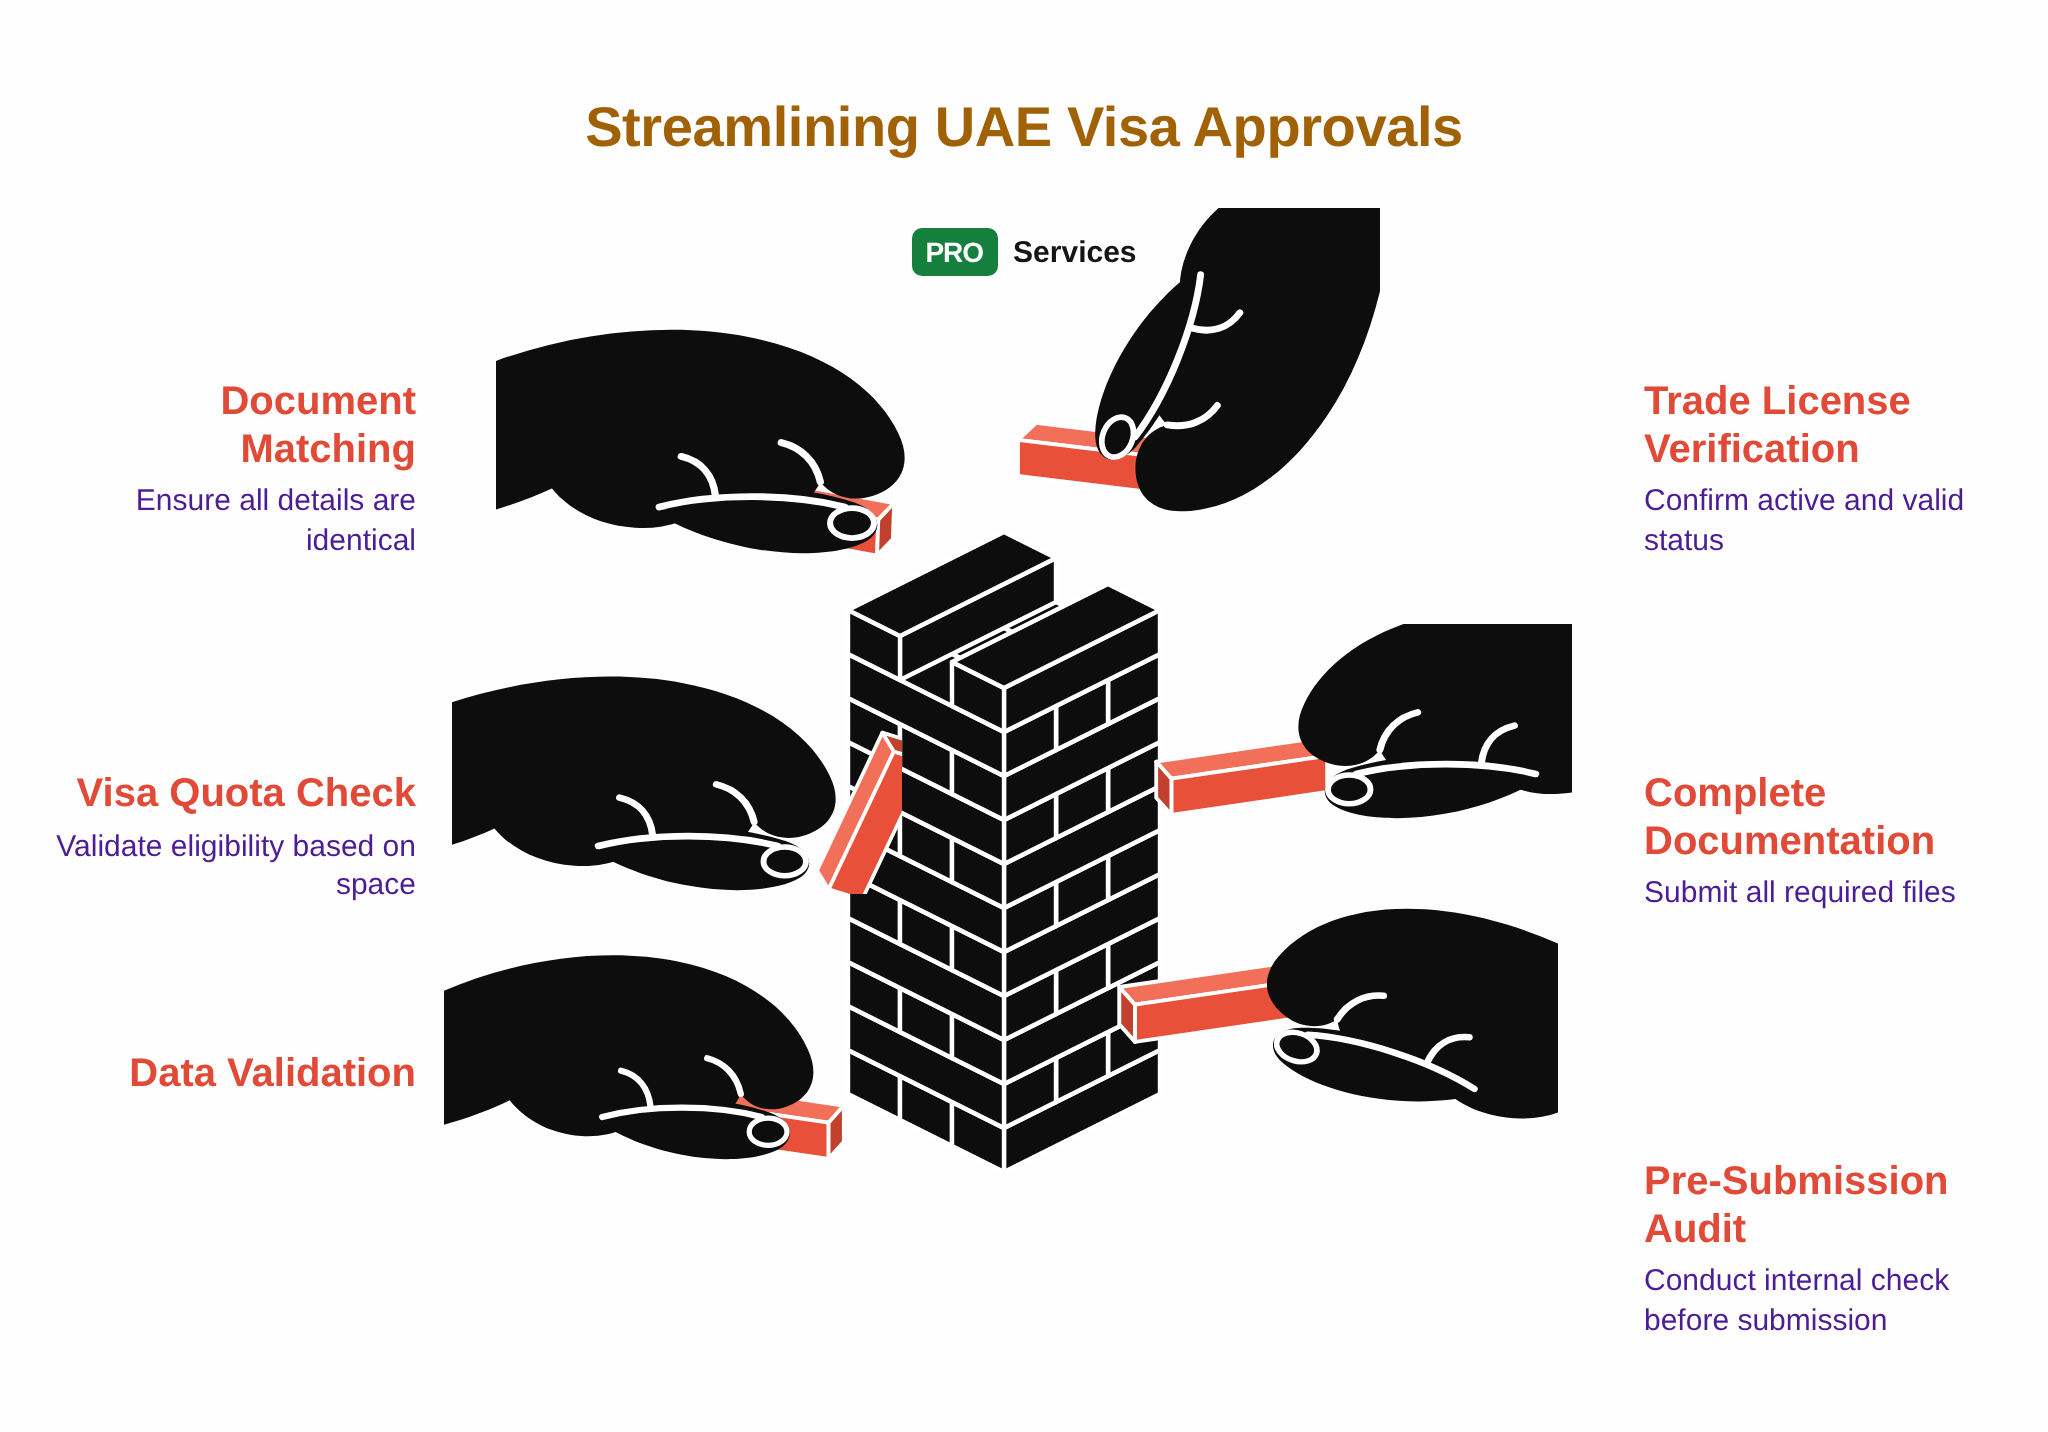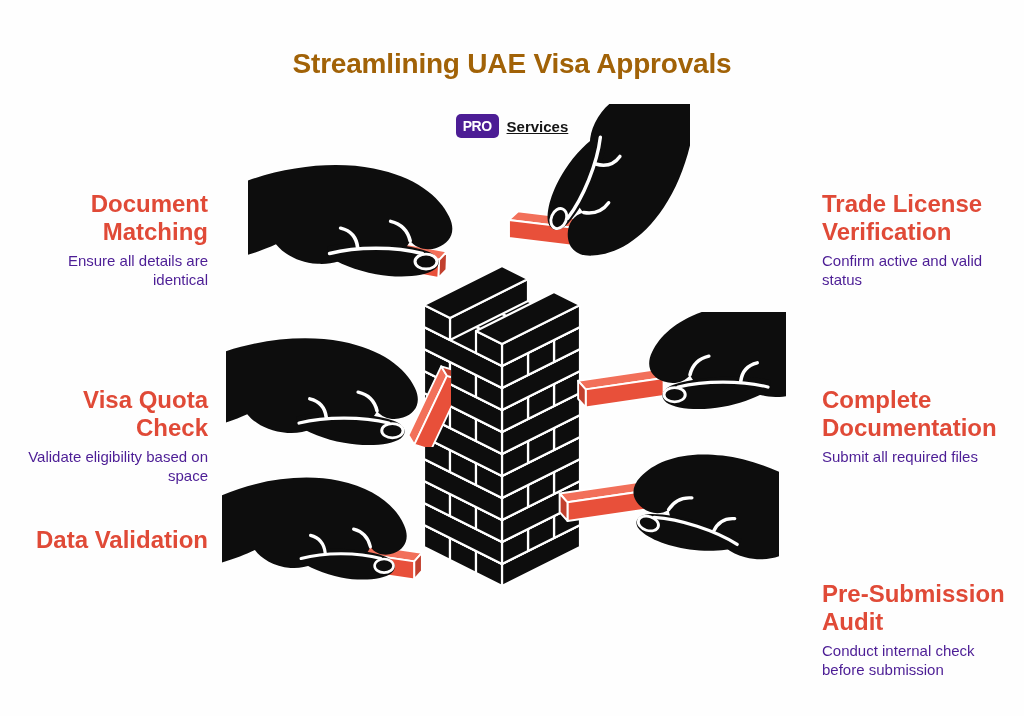--- a/index.html
+++ b/index.html
@@ -2,27 +2,27 @@
 <html><head>
 <meta charset="utf-8">
 <style>
   html,body{margin:0;padding:0;background:#fff;}
   #canvas{position:relative;width:1024px;height:716px;background:#fefefe;overflow:hidden;
           font-family:"Liberation Sans","DejaVu Sans",sans-serif;}
   .title{position:absolute;left:0;top:48px;width:100%;text-align:center;
          font-size:28px;font-weight:700;color:#a16207;letter-spacing:-0.2px;}
   .logo{position:absolute;left:0;top:114px;width:100%;display:flex;justify-content:center;
         align-items:center;gap:8px;}
-  .logo-badge{background:#4c1d95;color:#fff;font-weight:700;font-size:14px;
+  .logo-badge{background:#15803d;color:#fff;font-weight:700;font-size:14px;
               padding:4px 7px;border-radius:5px;letter-spacing:-0.5px;text-align:right;}
-  .logo-name{color:#141414;font-weight:700;font-size:15px;text-decoration:underline;}
+  .logo-name{color:#141414;font-weight:700;font-size:15px;}
   .step{position:absolute;}
   .step.left{left:28px;width:180px;text-align:right;}
   .step.right{left:822px;width:190px;text-align:left;}
-  .step h3{margin:0;font-size:24px;line-height:1.18;font-weight:700;color:#e04a37;}
+  .step h3{margin:0;font-size:20px;line-height:1.18;font-weight:700;color:#e04a37;}
   .step p{margin:4px 0 0 0;font-size:15px;line-height:1.3;font-weight:400;color:#4c1d95;}
   svg.hand{position:absolute;}
   .handfill{fill:#0d0d0d;}
   .sep{fill:none;stroke:#fff;stroke-width:3;stroke-linecap:round;}
   .nail{fill:#0d0d0d;stroke:#fff;stroke-width:2.5;}
   .bt{fill:#f2705a;} .bf{fill:#e8503a;} .be{fill:#c2402e;}
   .bt,.bf,.be{stroke:#fff;stroke-width:2;stroke-linejoin:round;}
   #tower polygon{fill:#0d0d0d;stroke:#fff;stroke-width:2.2;stroke-linejoin:round;}
 </style>
 </head>

